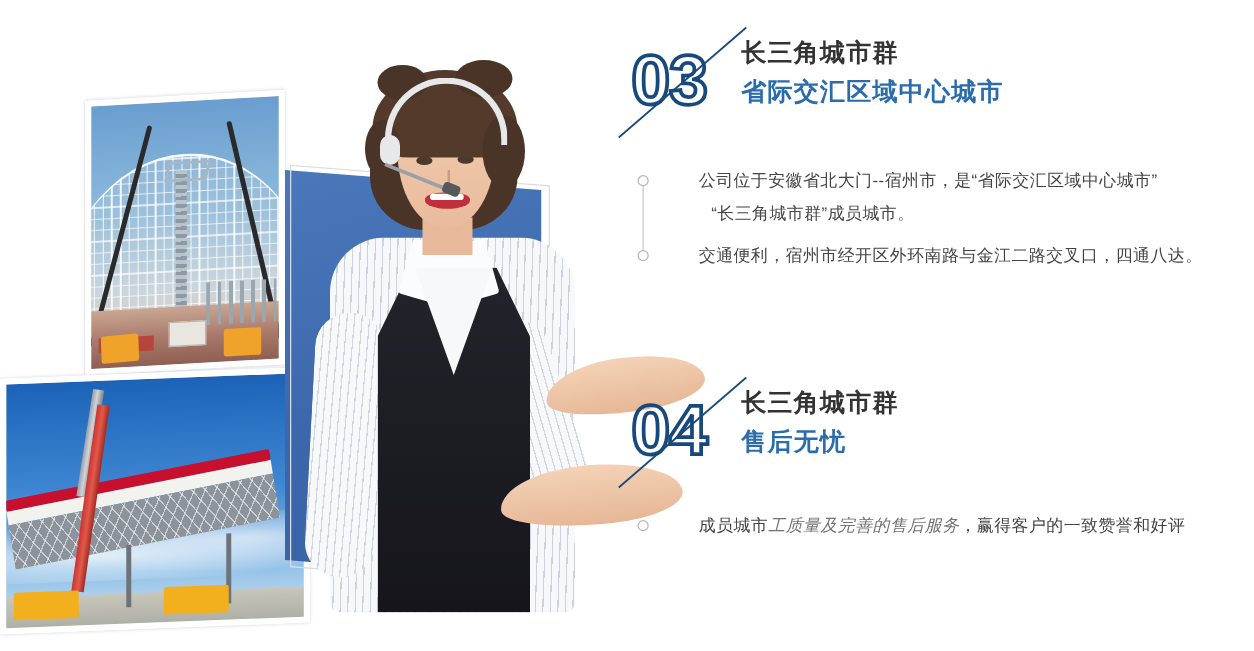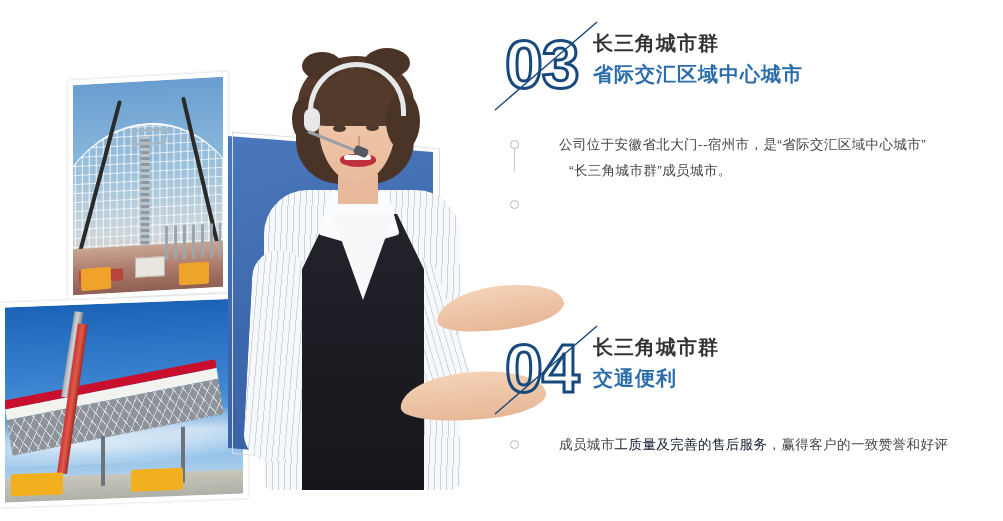--- a/index.html
+++ b/index.html
@@ -243,28 +243,28 @@
     position:absolute;
     background:linear-gradient(#f4d2b6,#e6b797);
     border-radius:46% 54% 40% 60% / 60% 60% 40% 40%;
   }
   #hand-upper { left:436px; top:286px; width:128px; height:44px; transform:rotate(-9deg); }
   #hand-lower { left:400px; top:372px; width:146px; height:48px; transform:rotate(-6deg); }
 
   
   .block { position:absolute; left:505px; }
   #block-03 { top:22px; }
-  #block-04 { top:302px;margin-top:24px; }
+  #block-04 { top:302px; }
 
   .head-row { position:relative; height:104px; }
 
   .num-wrap { position:absolute; left:0; top:0; width:82px; height:88px; }
   .num {
     font-family:"Liberation Sans","DejaVu Sans",sans-serif;
-    font-size:68px; font-weight:700; letter-spacing:-1px; line-height:84px;
+    font-size:56px; font-weight:700; letter-spacing:-1px; line-height:84px;
     color:transparent;
     -webkit-text-stroke:3px #17497d;
     text-stroke:3px #17497d;
     position:relative; z-index:2;
     text-shadow:0 0 0 transparent;
   }
   .slash {
     position:absolute; left:-12px; top:-4px; width:110px; height:96px;
     z-index:1; pointer-events:none;
   }
@@ -286,21 +286,21 @@
   }
   .bullet {
     position:relative; font-size:13.5px; color:#444444; line-height:26px;
     margin-bottom:8px; letter-spacing:.4px;
   }
   .bullet .dot {
     position:absolute; left:-49px; top:8px; width:9px; height:9px;
     border:1px solid #b5b5b5; border-radius:50%; background:#ffffff;
   }
   .bullet .l2 { display:block; padding-left:10px; }
-  .hl-red { color:#0f172a; }
+  .hl-red { color:#737373;font-style:italic; }
 
   #block-03 .bullets { padding-left:54px; margin-top:6px; }
   #block-04 .bullets { margin-top:2px; }
 </style>
 </head>
 <body>
 
 <div id="stage">
 
   <div id="collage">
@@ -402,37 +402,38 @@
       <div class="bullet-rail"></div>
 
       <div class="bullet">
         <span class="dot"></span>
         <span>公司位于安徽省北大门--宿州市，是“省际交汇区域中心城市”</span>
         <span class="l2">“长三角城市群”成员城市。</span>
       </div>
 
       <div class="bullet">
         <span class="dot"></span>
+        <span>交通便利，宿州市经开区外环南路与金江二路交叉口，四通八达。</span>
       </div>
     </div>
   </div>
 
   <div class="block" id="block-04">
     <div class="head-row">
       <div class="num-wrap">
         <div class="slash">
           <svg width="110" height="96" viewBox="0 0 110 96">
             <line x1="2" y1="92" x2="104" y2="4" stroke="#17497d" stroke-width="1.4"></line>
           </svg>
         </div>
         <div class="num">04</div>
       </div>
       <div class="titles">
         <div class="title-main">长三角城市群</div>
-        <div class="title-sub">交通便利</div>
+        <div class="title-sub">售后无忧</div>
       </div>
     </div>
 
     <div class="bullets">
       <div class="bullet-rail"></div>
 
 
       <div class="bullet">
         <span class="dot"></span>
         <span>成员城市</span><span class="hl-red">工质量及完善的售后服务</span><span>，赢得客户的一致赞誉和好评</span>

